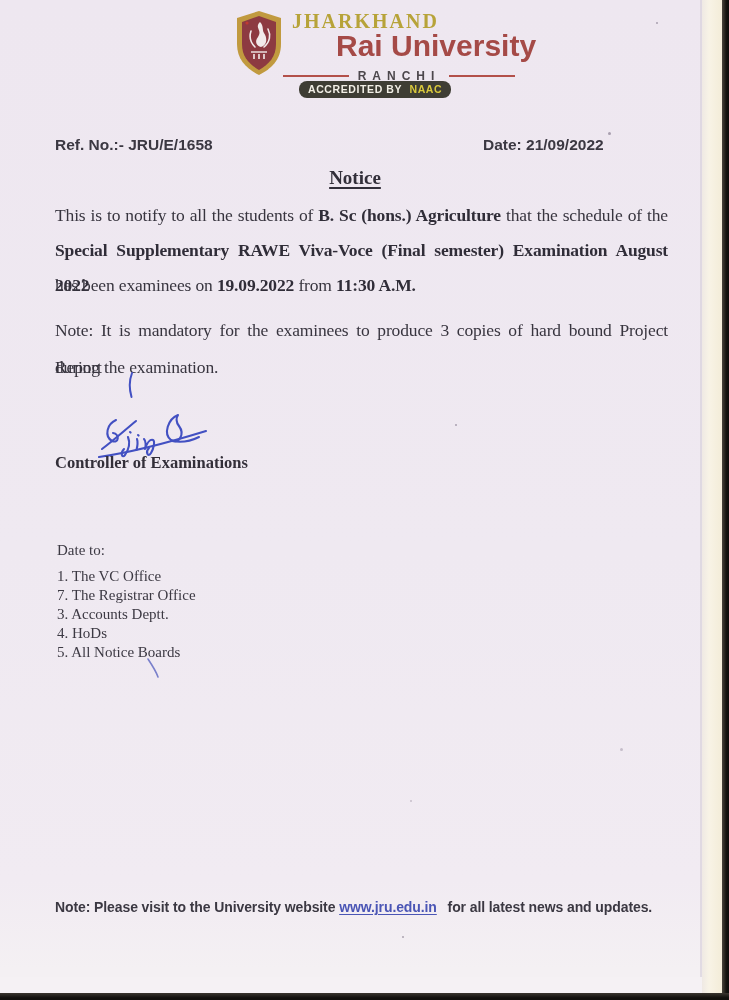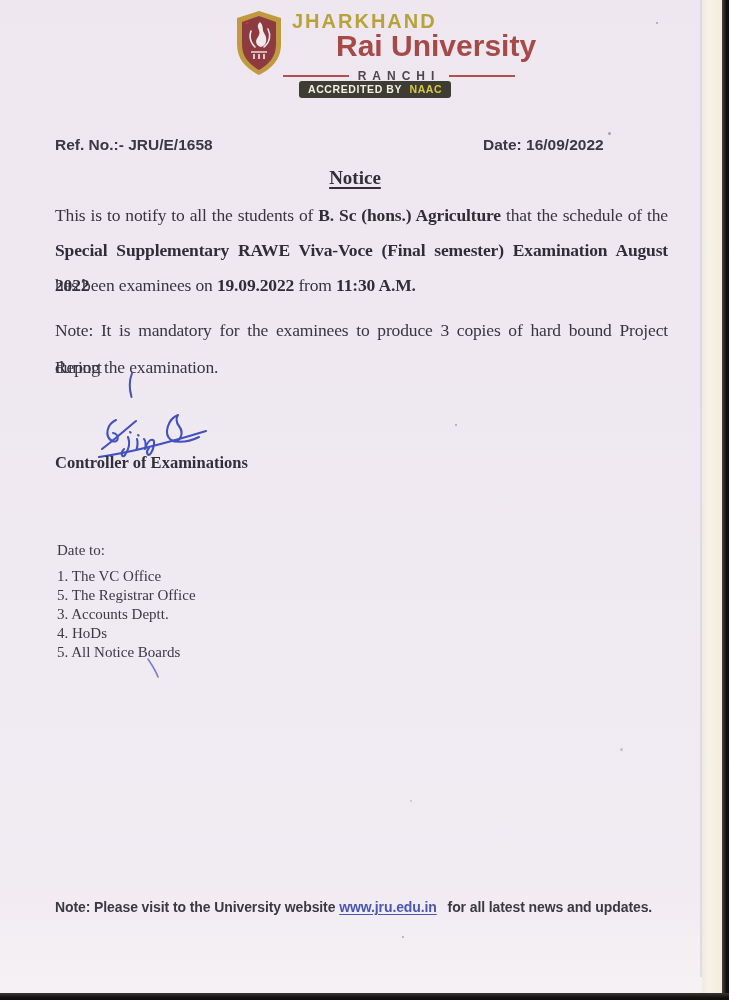--- a/index.html
+++ b/index.html
@@ -35,41 +35,41 @@
     background: linear-gradient(180deg, #3a352f 0%, #110f0c 70%);
   }
 
   .speck { position: absolute; border-radius: 50%; background: rgba(85,72,95,.45); }
 
   
   .logo { position: absolute; left: 233px; top: 10px; width: 260px; }
   .shield { position: absolute; left: 0; top: 0; }
   .logo-text { position: absolute; left: 59px; top: 0; width: 220px; }
   .logo-region {
-    font-family: Liberation Sans, sans-serif; font-weight: bold;
+    font-family: Liberation Serif, serif; font-weight: bold;
     font-size: 20px; letter-spacing: 2px; color: #b7a339;
   }
   .logo-name {
     font-family: "Liberation Sans", sans-serif; font-weight: bold;
     font-size: 30px; letter-spacing: 0px; color: #a54a47; margin-top: -4px;
     white-space: nowrap;
     margin-left: 44px;
   }
   .city-row {
     position: absolute; left: 50px; top: 59px; width: 232px;
     display: flex; align-items: center; gap: 9px;
   }
   .city-line { flex: 1; height: 2px; background: #b3504a; }
   .logo-city {
     font-family: "Liberation Sans", sans-serif; font-weight: bold;
     font-size: 12px; letter-spacing: 6px; color: #4c474c; white-space: nowrap;
   }
   .naac-badge {
     position: absolute; left: 66px; top: 71px;
-    background: #3e3d34; border-radius: 3px;
+    background: #3e3d34; border-radius: 8px;
     padding: 2px 9px 3px 9px; white-space: nowrap;
     font-family: "Liberation Sans", sans-serif; font-weight: bold;
     font-size: 10.5px; letter-spacing: .6px;
   }
   .naac-badge .by { color: #f2efe6; }
   .naac-badge .org { color: #d9c93c; margin-left: 4px; }
 
   
   .meta-row { position: absolute; left: 0; top: 136px; width: 604px; height: 22px;
     font-family: "Liberation Sans", sans-serif; font-weight: bold;
@@ -141,21 +141,21 @@
       <div class="city-line"></div>
     </div>
     <div class="naac-badge">
       <span class="by">ACCREDITED BY</span>
       <span class="org">NAAC</span>
     </div>
   </div>
 
   <div class="meta-row">
     <span class="ref-no">Ref. No.:- JRU/E/1658</span>
-    <span class="doc-date">Date: 16/09/2022</span>
+    <span class="doc-date">Date: 21/09/2022</span>
   </div>
 
   <div class="notice-title-wrap">
     <span class="notice-title">Notice</span>
   </div>
 
   <div class="body-para">
     <div class="bline jline"><span>This is to notify to all the students of </span><span class="b">B. Sc (hons.) Agriculture</span><span> that the schedule of the</span></div>
     <div class="bline jline"><span class="b">Special Supplementary RAWE Viva-Voce (Final semester) Examination August 2022</span></div>
     <div class="bline"><span>has been examinees on </span><span class="b">19.09.2022</span><span> from </span><span class="b">11:30 A.M.</span></div>
@@ -183,21 +183,21 @@
     </g>
   </svg>
 
   <div class="signatory">
     <div>Controller of Examinations</div>
   </div>
 
   <div class="copy-label">Date to:</div>
   <ul class="copy-list">
     <li>1. The VC Office</li>
-    <li>5. The Registrar Office</li>
+    <li>7. The Registrar Office</li>
     <li>3. Accounts Deptt.</li>
     <li>4. HoDs</li>
     <li>5. All Notice Boards</li>
   </ul>
 
   <svg class="ink-mark2" width="18" height="24" viewBox="0 0 18 24">
     <path d="M4 3 C8 9 12 15 14 21" stroke="rgba(82,92,190,.75)" stroke-width="1.6" fill="none" stroke-linecap="round"></path>
   </svg>
 
   <div class="footer-note">

